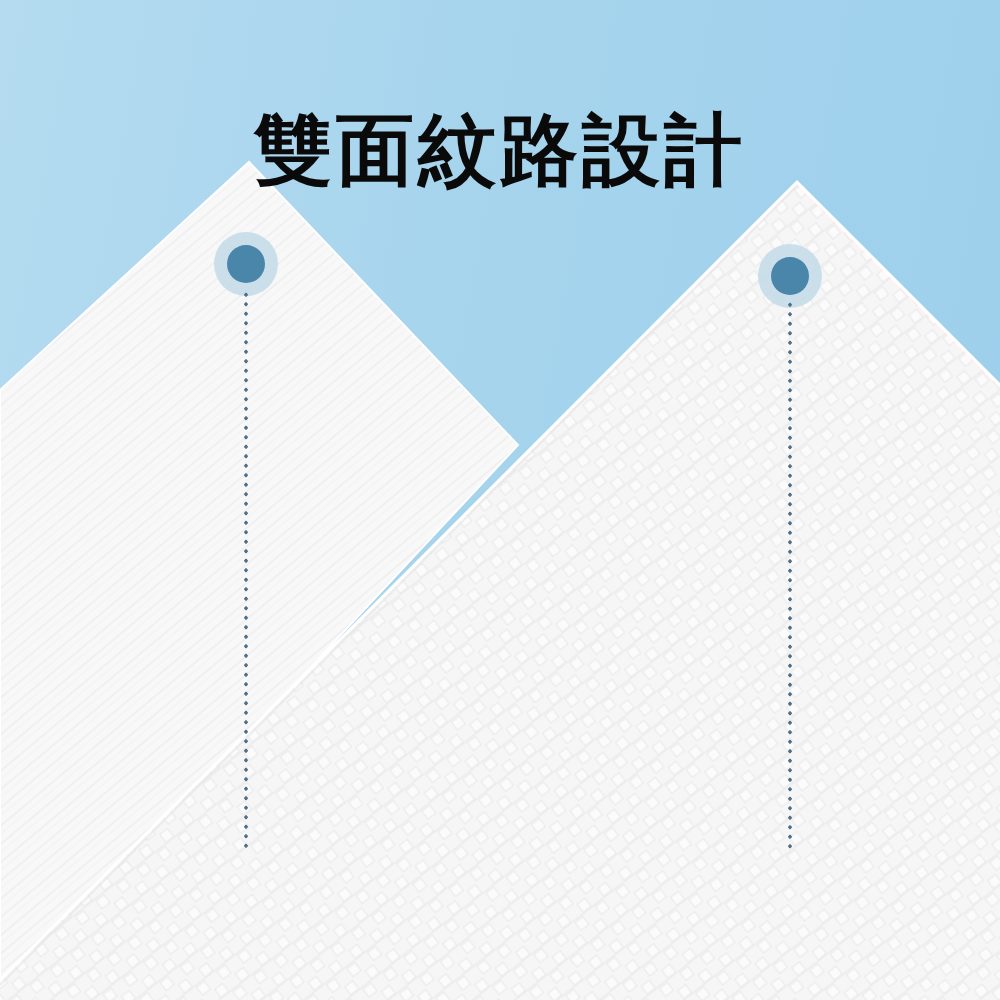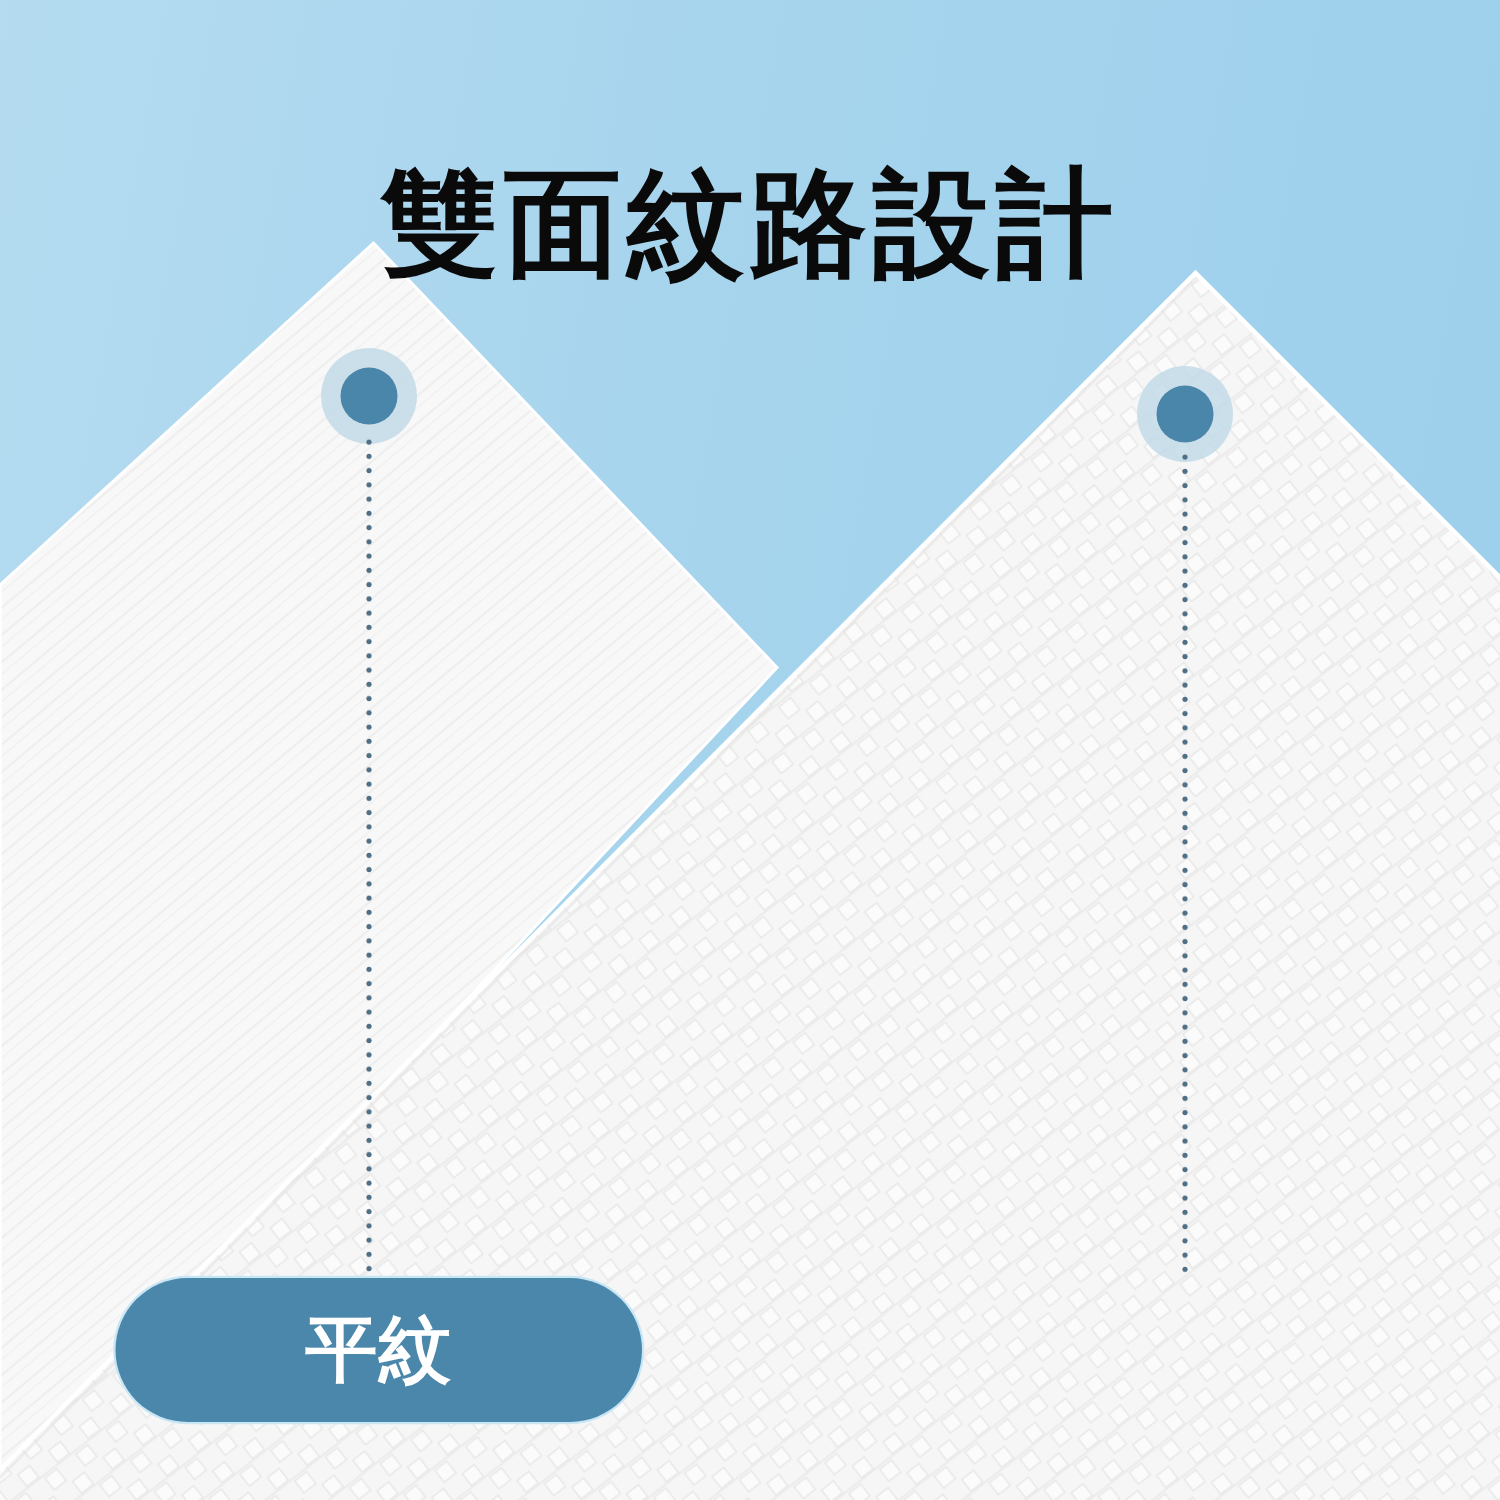--- a/index.html
+++ b/index.html
@@ -53,21 +53,18 @@
     <polyline points="0,980 797,182 1000,385" fill="none" stroke="#ffffff" stroke-width="3"></polyline>
     <polyline points="0,985 795,188" fill="none" stroke="#e4e4e4" stroke-width="2" opacity="0.6"></polyline>
   </svg>
 
   <div class="title">雙面紋路設計</div>
 
   <div class="marker" style="left:214px; top:232px;">
     <div class="core"></div>
   </div>
   <div class="dotline" style="left:244px; top:290px; height:560px;"></div>
-  <div class="pill" style="left:77px; top:852px;">
-    <span>平紋</span>
-  </div>
 
   <div class="marker" style="left:758px; top:244px;">
     <div class="core"></div>
   </div>
   <div class="dotline" style="left:788px; top:300px; height:550px;"></div>
 </div>
 
 </body></html>

